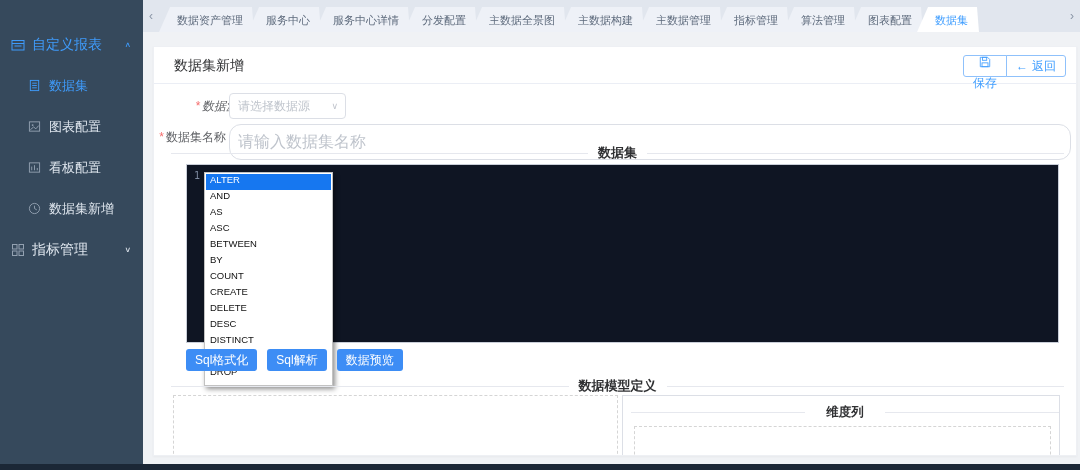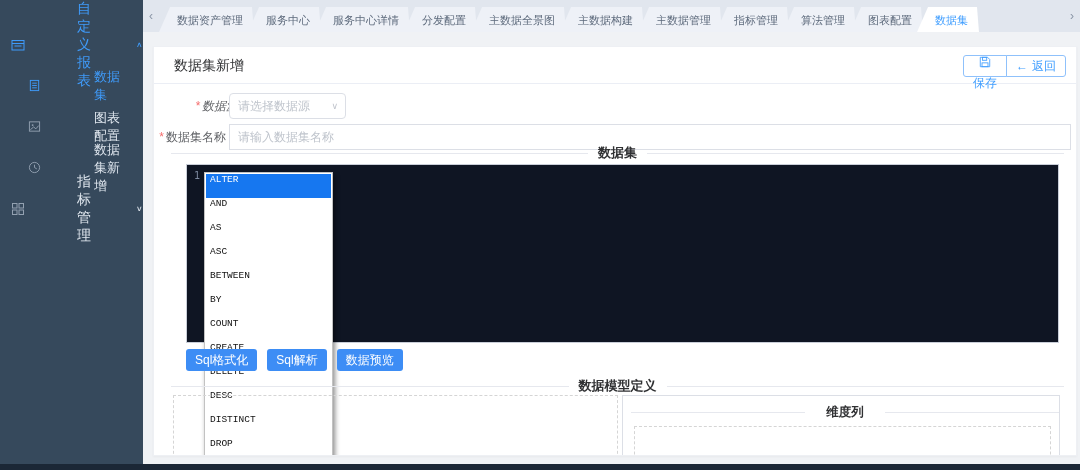--- a/index.html
+++ b/index.html
@@ -3,21 +3,21 @@
 <meta charset="utf-8">
 <style>
   * { margin:0; padding:0; box-sizing:border-box; }
   html,body { width:1080px; height:470px; overflow:hidden; }
   body { font-family:"Liberation Sans","DejaVu Sans",sans-serif; background:#f0f2f5; }
   .app { position:relative; width:1080px; height:470px; background:#f0f2f5; overflow:hidden; }
 
   
   .sidebar { position:absolute; left:0; top:0; width:143px; height:470px; background:#36495c; z-index:5; }
   .menu { padding-top:24px; }
-  .mi { display:flex; align-items:center; height:41px; padding:0 12px 0 10px; cursor:pointer; font-size:14px; color:#dfe6ee;gap:45px; }
+  .mi { display:flex; align-items:center; height:41px; padding:0 12px 0 10px; cursor:pointer; font-size:14px; color:#dfe6ee; }
   .mi.sub { padding-left:27px; font-size:13px; }
   .mi .ic { width:15px; height:15px; margin-right:7px; flex:0 0 auto; display:flex; align-items:center; justify-content:center; color:#93a1b1; }
   .mi.active, .mi.active .ic { color:#3f9bfa; }
   .caret { margin-left:auto; font-size:9px; color:inherit; transform:scaleY(.8); }
   .ic svg { display:block; }
 
   
   .tabbar { position:absolute; left:143px; top:0; width:937px; height:32px; background:#e1e6ee; display:flex; align-items:flex-end; overflow:hidden; }
   .tab-arrow { flex:0 0 auto; width:16px; height:32px; line-height:32px; text-align:center; color:#8a95a6; font-size:12px; cursor:pointer; }
   .tab-arrow.next { position:absolute; right:0; top:0; background:#e1e6ee; }
@@ -42,37 +42,37 @@
   .obtn.back { border-radius:0 3px 3px 0; margin-left:-1px; }
 
   
   .flabel { position:absolute; width:72px; text-align:right; font-size:12px; color:#606266; line-height:26px; }
   .req { color:#f56c6c; margin-right:2px; font-size:12px; }
   .lbl1 { left:12px; top:46px;font-style:italic; }
   .lbl2 { left:0; top:77px; }
   .select { position:absolute; left:75px; top:46px; width:117px; height:26px; border:1px solid #dcdfe6; border-radius:4px; background:#fff; cursor:pointer; }
   .select .ph { position:absolute; left:8px; top:0; line-height:24px; font-size:12px; color:#bfc4cc; }
   .select .chev { position:absolute; right:7px; top:0; line-height:24px; font-size:9px; color:#c0c4cc; }
-  .tinput { position:absolute; left:75px; top:77px; width:842px; height:26px; border:1px solid #dcdfe6; border-radius:0;
-            font-size:12px; color:#606266; padding:0 8px; outline:none; font-family:inherit; }
+  .tinput { position:absolute; left:75px; top:77px; width:842px; height:36px; border:1px solid #dcdfe6; border-radius:12px;
+            font-size:16px; color:#606266; padding:0 8px; outline:none; font-family:inherit; }
   .tinput::placeholder { color:#bfc4cc; }
 
   
   .divider { position:absolute; left:17px; right:12px; display:flex; align-items:center; gap:10px; height:18px; }
   .divider .dl { flex:1; height:1px; background:#e6e8ee; }
   .divider .dt { font-size:13px; font-weight:bold; color:#303133; white-space:nowrap; }
   .div1 { top:97px; }
   .div2 { top:330px; }
 
   
   .editor { position:absolute; left:32px; top:117px; width:873px; height:179px; background:#0f1523; border:1px solid #c9ced8; }
   .gutter { position:absolute; left:0; top:5px; width:13px; text-align:right; font-family:"DejaVu Sans Mono",monospace; font-size:10px; color:#7e8aa0; }
   .autocomplete { position:absolute; left:17px; top:7px; width:129px; background:#fff; border:1px solid #c2c2c2;
                   box-shadow:2px 3px 5px rgba(0,0,0,.45); padding:1px 1px 3px 1px; }
-  .ac-item { height:24px; line-height:11.5px; font-family:Liberation Mono, monospace; font-size:9.5px; color:#111;
+  .ac-item { height:16px; line-height:11.5px; font-family:Liberation Sans, sans-serif; font-size:9.5px; color:#111;
              padding:0 4px; white-space:nowrap; cursor:pointer; }
   .ac-item.selected { background:#1677f0; color:#fff; }
 
   
   .btn-row { position:absolute; left:32px; top:302px; display:flex; gap:10px; }
   .abtn { height:22px; line-height:22px; padding:0 9px; background:#3d8df5; color:#fff; font-size:12px; border-radius:3px;
           border:none; cursor:pointer; font-family:inherit; }
 
   
   .panel-dashed-left { position:absolute; left:19px; top:348px; width:445px; height:140px; border:1px dashed #d5d5d5; }
@@ -115,20 +115,31 @@
       </div>
       <div class="mi sub">
         <span class="ic">
           <svg width="13" height="13" viewBox="0 0 14 14">
               <rect x="1.5" y="2" width="11" height="10" fill="none" stroke="currentColor"></rect>
               <circle cx="5" cy="5.5" r="1" fill="currentColor"></circle>
               <polyline points="2.5,10.5 6,7.5 8.5,9.5 11.5,6" fill="none" stroke="currentColor"></polyline>
             </svg>
         </span>
         <span>图表配置</span>
+      </div>
+      <div class="mi sub">
+        <span class="ic">
+          <svg width="13" height="13" viewBox="0 0 14 14">
+              <rect x="1.5" y="2" width="11" height="10" fill="none" stroke="currentColor"></rect>
+              <line x1="4" y1="10" x2="4" y2="6" stroke="currentColor"></line>
+              <line x1="7" y1="10" x2="7" y2="4.5" stroke="currentColor"></line>
+              <line x1="10" y1="10" x2="10" y2="7.5" stroke="currentColor"></line>
+            </svg>
+        </span>
+        <span>看板配置</span>
       </div>
       <div class="mi sub">
         <span class="ic">
           <svg width="13" height="13" viewBox="0 0 14 14">
               <circle cx="7" cy="7" r="5.5" fill="none" stroke="currentColor"></circle>
               <polyline points="7,4 7,7 9.5,8.5" fill="none" stroke="currentColor"></polyline>
             </svg>
         </span>
         <span>数据集新增</span>
       </div>

